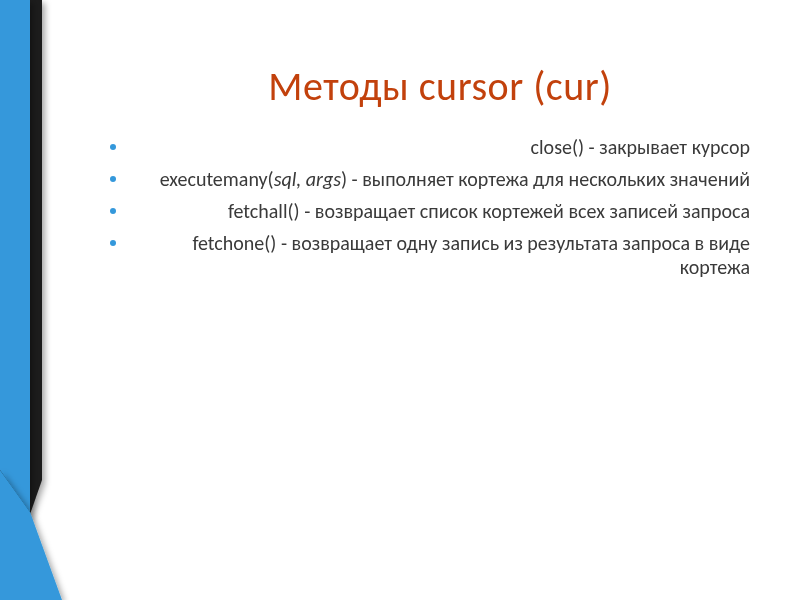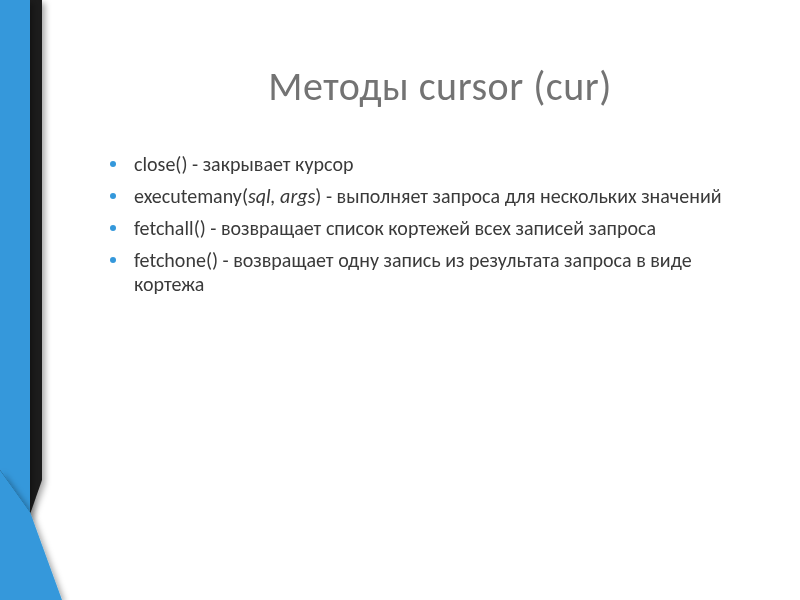--- a/index.html
+++ b/index.html
@@ -27,28 +27,29 @@
   }
   .accent svg { display: block; }
   .title {
     position: absolute;
     top: 62px;
     left: 130px;
     width: 620px;
     font-size: 40px;
     font-weight: 400;
     letter-spacing: 0.5px;
-    color: #737373;
+    color: #c2410c;
     text-align: center;
   }
   .content {
     position: absolute;
-    top: 152px;
+    top: 135px;
     left: 110px;
     width: 640px;
+    text-align: right;
   }
   .item {
     position: relative;
     padding-left: 24px;
     margin-bottom: 8px;
     font-size: 20px;
     line-height: 1.2;
     color: #3a3a3a;
   }
   .bullet {
@@ -88,21 +89,21 @@
   <div class="content">
 
     <div class="item">
       <span class="bullet"></span>
       <span>close()</span><span class="ital"></span><span class="desc"> - закрывает курсор</span>
     </div>
 
 
     <div class="item">
       <span class="bullet"></span>
-      <span>executemany(</span><span class="ital">sql, args</span><span class="desc">) - выполняет запроса для нескольких значений</span>
+      <span>executemany(</span><span class="ital">sql, args</span><span class="desc">) - выполняет кортежа для нескольких значений</span>
     </div>
 
 
     <div class="item">
       <span class="bullet"></span>
       <span>fetchall()</span><span class="ital"></span><span class="desc"> - возвращает список кортежей всех записей запроса</span>
     </div>
 
 
     <div class="item">

